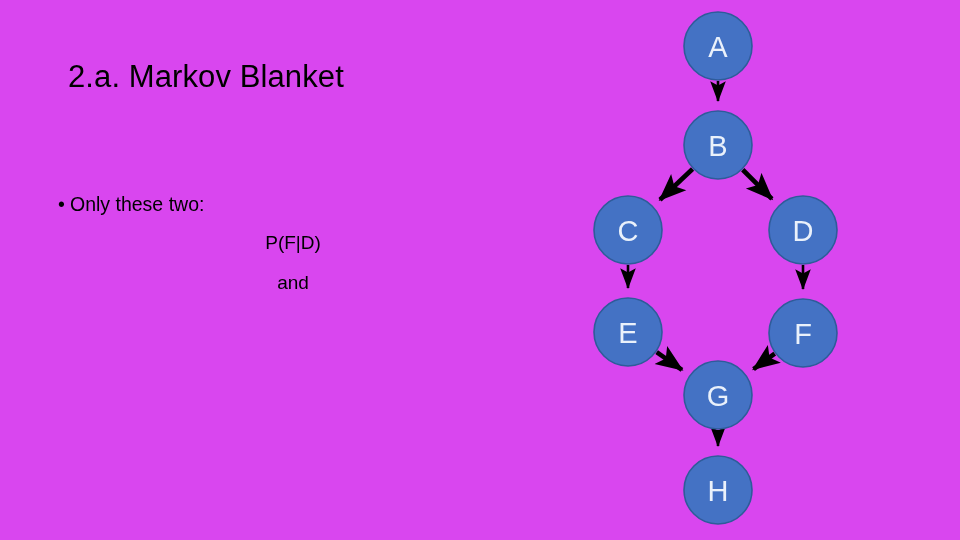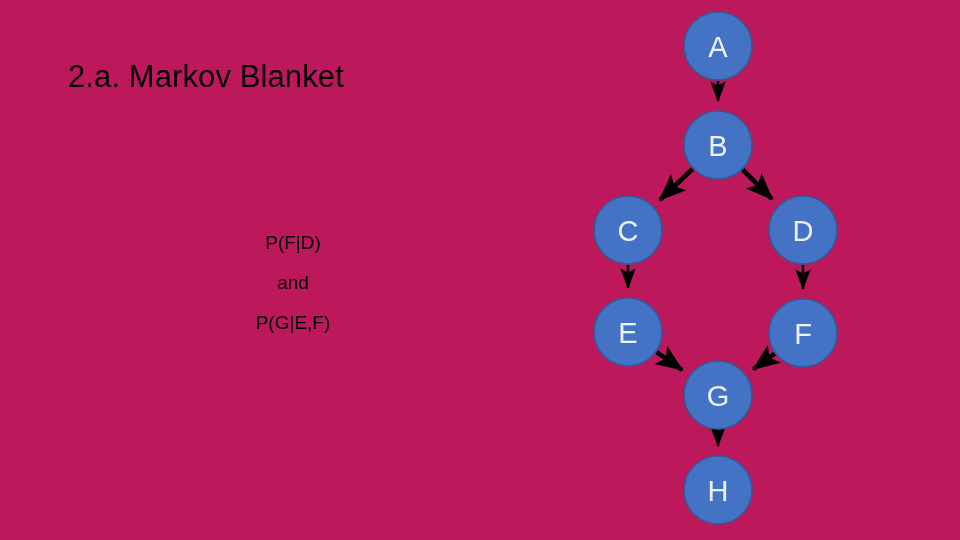--- a/index.html
+++ b/index.html
@@ -8,21 +8,21 @@
     padding: 0;
     background: #ffffff;
   }
   body {
     font-family: "Liberation Sans", sans-serif;
   }
   #slide {
     position: relative;
     width: 960px;
     height: 540px;
-    background: #be185d;
+    background: #d946ef;
     overflow: hidden;
   }
 
   
   #text-column {
     position: absolute;
     left: 0;
     top: 0;
     width: 540px;
     height: 540px;
@@ -99,26 +99,28 @@
 </head>
 <body>
 
 <div id="slide">
 
   <div id="text-column">
 
     <div id="slide-title">2.a. Markov Blanket</div>
 
 
+    <div class="bullet-line" id="bullet-2">
+      <span class="bullet-dot">•</span><span>Only these two:</span>
+    </div>
 
     <div class="formula-line" id="formula-2">and</div>
 
     <div class="formula-line" id="formula-1">P(F|D)</div>
 
-    <div class="formula-line" id="formula-3">P(G|E,F)</div>
   </div>
 
   <svg id="graph" viewBox="0 0 960 540">
     <defs>
       <marker id="arrow-thin" markerWidth="9" markerHeight="9" refX="7.6" refY="3.4" orient="auto" markerUnits="strokeWidth">
         <path d="M0,0.4 L8,3.4 L0,6.4 L1.6,3.4 Z" fill="#000000"></path>
       </marker>
       <marker id="arrow-thick" markerWidth="7" markerHeight="7" refX="5.6" refY="2.6" orient="auto" markerUnits="strokeWidth">
         <path d="M0,0.2 L6,2.6 L0,5.0 L1.3,2.6 Z" fill="#000000"></path>
       </marker>

